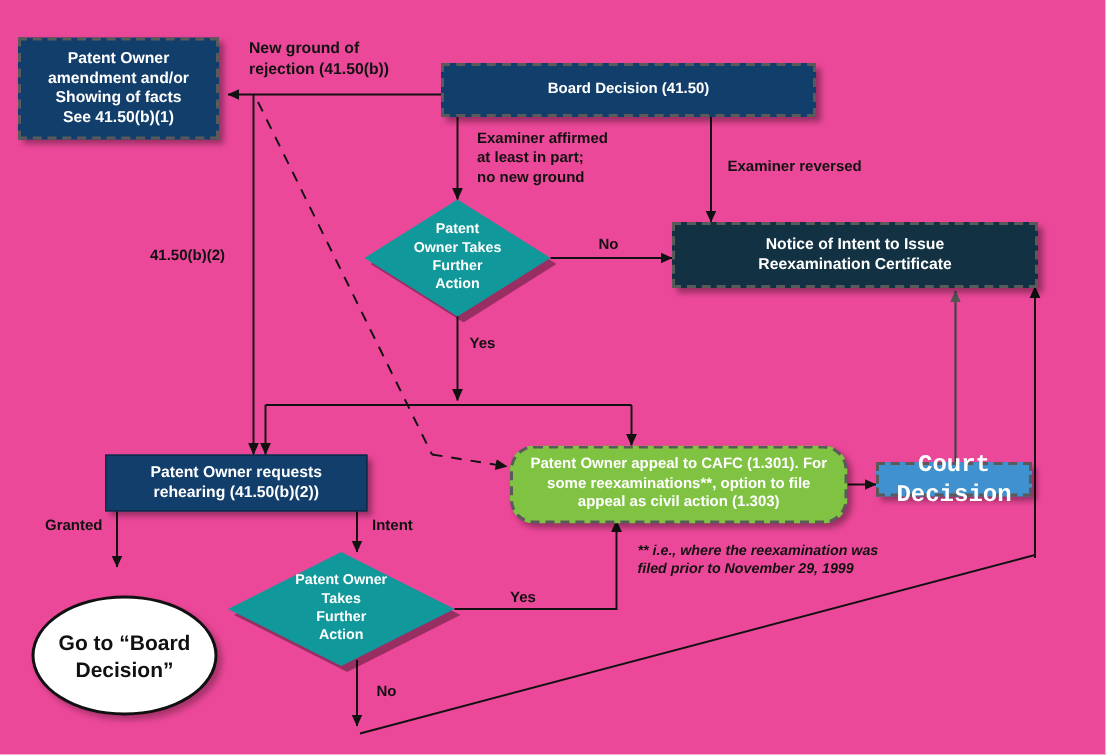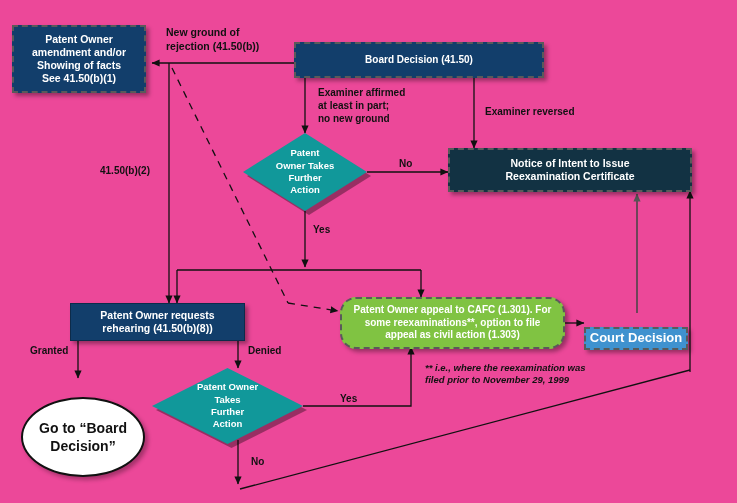--- a/index.html
+++ b/index.html
@@ -115,21 +115,21 @@
   </div>
 
   <div class="node rect navdark" style="left:448px;top:148px;width:244px;height:44px;font-size:10.5px;white-space:pre-line;">
     <span>Notice of Intent to Issue
 Reexamination Certificate</span>
   </div>
 
   <div class="node rect nav solid" style="left:70px;top:303px;width:175px;height:38px;font-size:10.5px;white-space:pre-line;
               border:1px solid #0d2b4a;">
     <span>Patent Owner requests
-rehearing (41.50(b)(8))</span>
+rehearing (41.50(b)(2))</span>
   </div>
 
   <div class="ell" style="left:21px;top:397px;width:120px;height:76px;font-size:14px;white-space:pre-line;">
     <span>Go to “Board
 Decision”</span>
   </div>
 
   <div class="dmwrap" style="left:152px;top:368px;width:151px;height:76px;">
     <div class="shadow"></div>
     <div class="face"></div>
@@ -138,42 +138,42 @@
 Further
 Action</div>
   </div>
 
   <div class="node rect green" style="left:340px;top:297px;width:225px;height:52px;font-size:10px;white-space:pre-line;border-radius:16px;">
     <span>Patent Owner appeal to CAFC (1.301). For
 some reexaminations**, option to  file
 appeal as civil action (1.303)</span>
   </div>
 
-  <div class="node rect courtblue" style="left:584px;top:327px;width:104px;height:23px;font-size:13px;">
+  <div class="node rect courtblue" style="left:584px;top:308px;width:104px;height:23px;font-size:16px;font-family:Liberation Mono, monospace;">
     <span>Court Decision</span>
   </div>
 
   <div class="lbl" style="left:166px;top:26px;font-size:10.5px;">New ground of
 rejection (41.50(b))</div>
 
   <div class="lbl" style="left:318px;top:86px;font-size:10px;">Examiner affirmed
 at least in part;
 no new ground</div>
 
   <div class="lbl" style="left:485px;top:105px;font-size:10px;">Examiner reversed</div>
 
   <div class="lbl" style="left:399px;top:157px;font-size:10px;">No</div>
 
   <div class="lbl" style="left:313px;top:223px;font-size:10px;">Yes</div>
 
   <div class="lbl" style="left:100px;top:164px;font-size:10px;">41.50(b)(2)</div>
 
   <div class="lbl" style="left:30px;top:344px;font-size:10px;">Granted</div>
 
-  <div class="lbl" style="left:248px;top:344px;font-size:10px;">Denied</div>
+  <div class="lbl" style="left:248px;top:344px;font-size:10px;">Intent</div>
 
   <div class="lbl" style="left:340px;top:392px;font-size:10px;">Yes</div>
 
   <div class="lbl" style="left:251px;top:455px;font-size:10px;">No</div>
 
   <div class="lbl ital" style="left:425px;top:362px;font-size:9.5px;">** i.e., where the reexamination was
 filed prior to November 29, 1999</div>
 
 </div>
 

